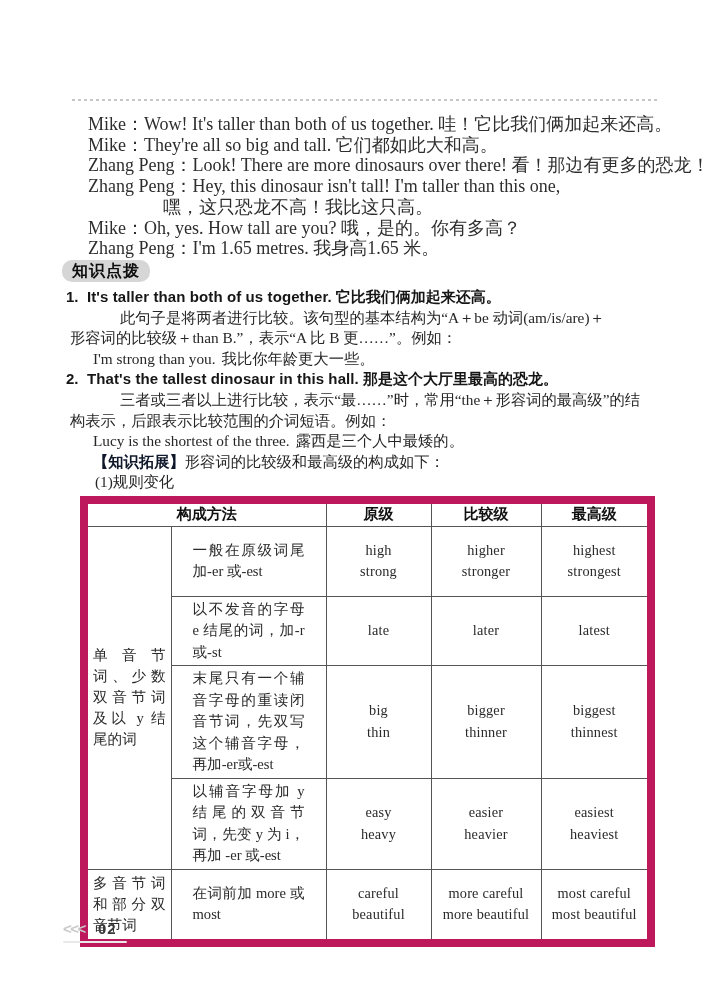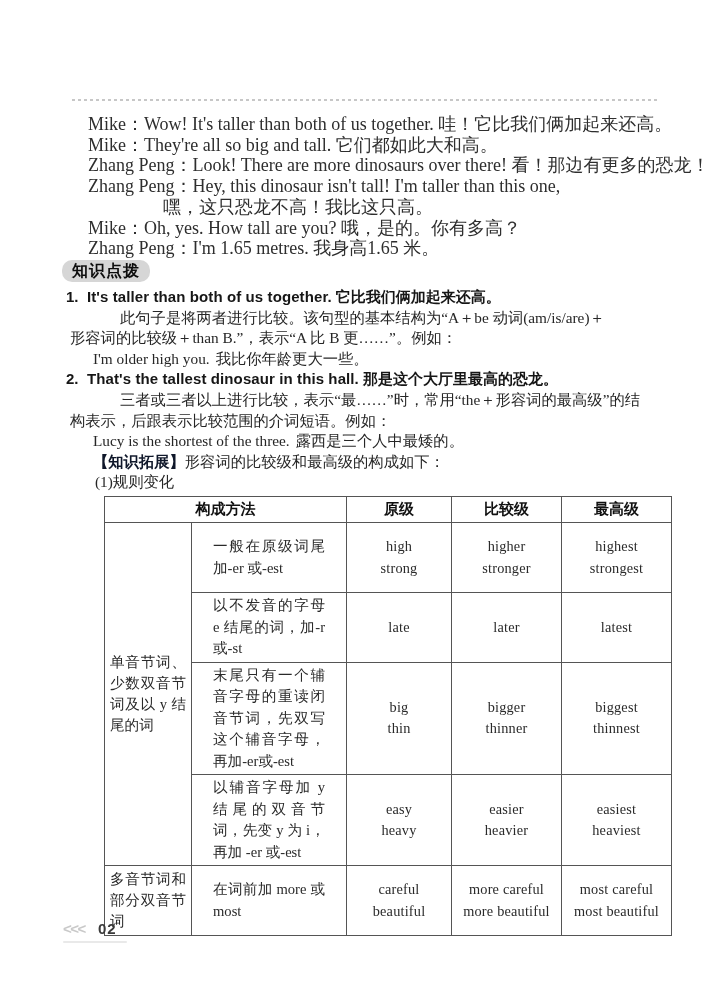--- a/index.html
+++ b/index.html
@@ -50,23 +50,23 @@
   .k-example{margin:0 0 0 27px;}
   .k-example .zh{margin-left:6px;}
   .k-ext{margin:0 0 0 27px;}
   .k-ext-label{
     font-family:"Liberation Sans","DejaVu Sans",sans-serif;
     font-weight:bold;color:#0f172a;
   }
   .k-sub{margin:0 0 0 29px;}
   
   table.grammar{
-    position:absolute;left:104px;top:496px;width:567px;
+    position:absolute;left:80px;top:496px;width:567px;
     border-collapse:collapse;table-layout:fixed;
-    border:1px solid #be185d;
+    border:8px solid #be185d;
     font-size:14.6px;color:#2a2a2a;
   }
   table.grammar th,table.grammar td{border:1px solid #555555;}
   table.grammar th{
     font-family:"Liberation Sans","DejaVu Sans",sans-serif;
     font-weight:bold;font-size:15px;color:#111111;
     text-align:center;padding:0;
   }
   tr.hrow{height:26px;}
   tr.r1{height:70px;} tr.r2{height:67px;} tr.r3{height:90px;} tr.r4{height:80px;} tr.r5{height:67px;}
@@ -113,21 +113,21 @@
 
   <div class="badge">知识点拨</div>
 
   <div class="knowledge">
     <div class="k-item">
       <span class="k-num">1.</span><span class="k-en">It's taller than both of us together.</span><span class="k-zh">它比我们俩加起来还高。</span>
     </div>
     <p class="k-para">此句子是将两者进行比较。该句型的基本结构为“A＋be 动词(am/is/are)＋
 形容词的比较级＋than B.”，表示“A 比 B 更……”。例如：</p>
     <p class="k-example">
-      <span class="en">I'm older high you.</span><span class="zh">我比你年龄更大一些。</span>
+      <span class="en">I'm strong than you.</span><span class="zh">我比你年龄更大一些。</span>
     </p>
 
     <div class="k-item">
       <span class="k-num">2.</span><span class="k-en">That's the tallest dinosaur in this hall.</span><span class="k-zh">那是这个大厅里最高的恐龙。</span>
     </div>
     <p class="k-para">三者或三者以上进行比较，表示“最……”时，常用“the＋形容词的最高级”的结
 构表示，后跟表示比较范围的介词短语。例如：</p>
     <p class="k-example">
       <span class="en">Lucy is the shortest of the three.</span><span class="zh">露西是三个人中最矮的。</span>
     </p>

